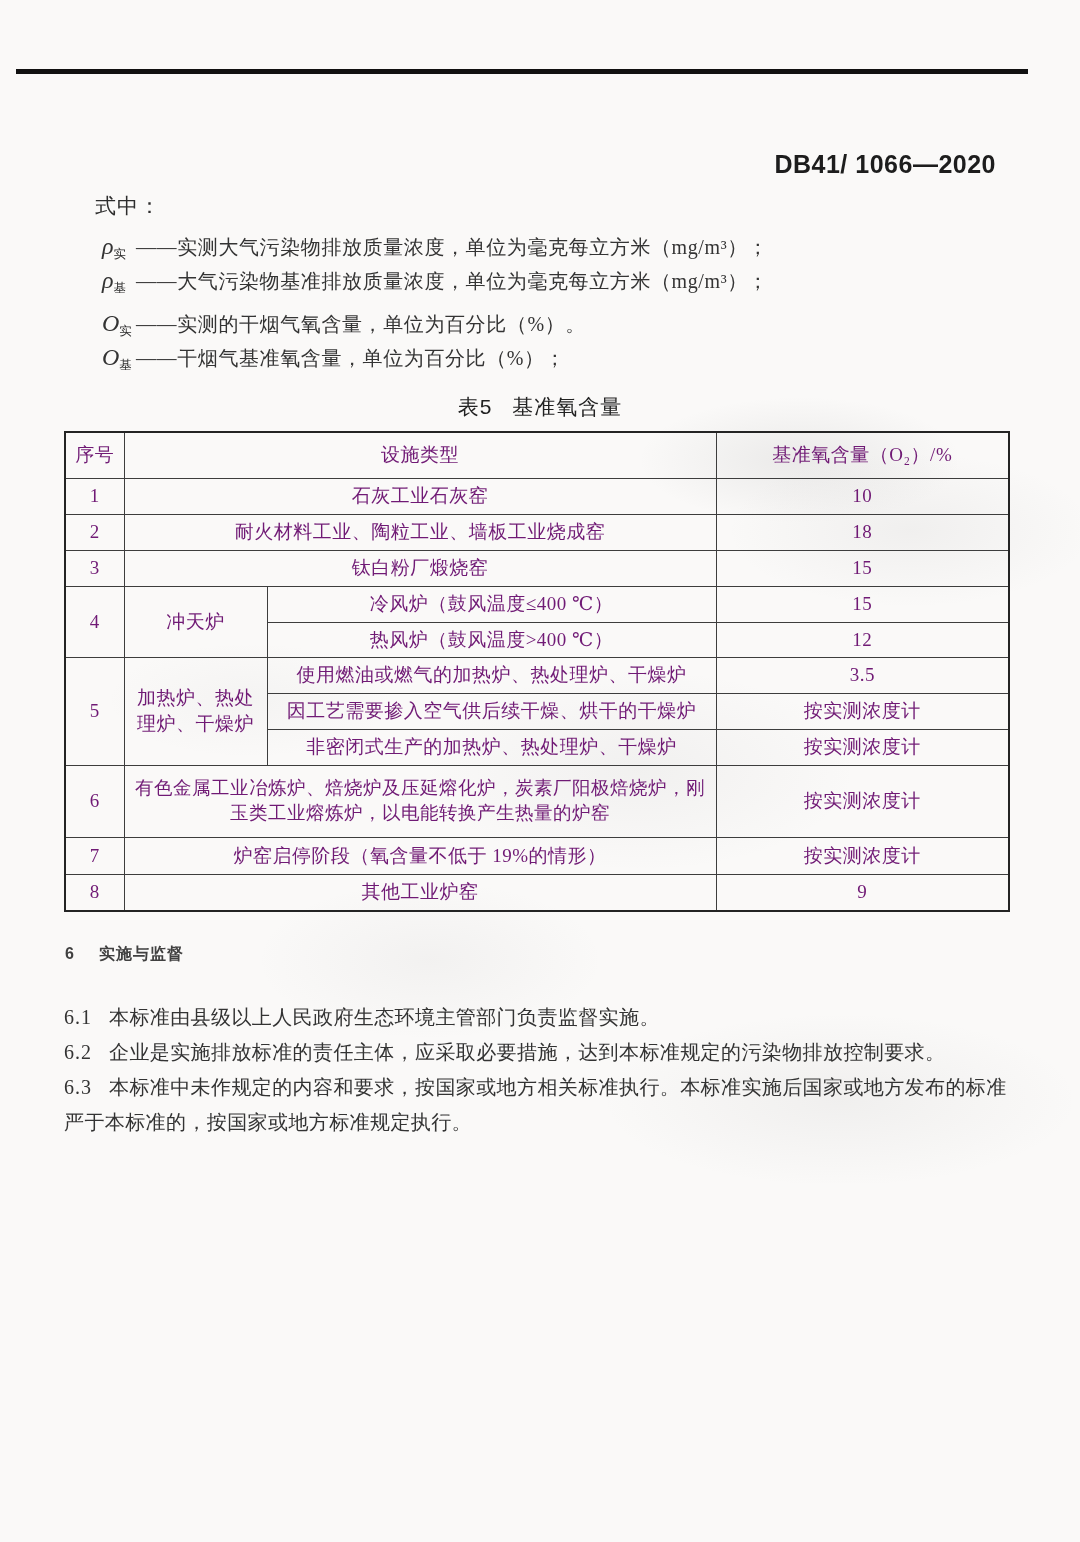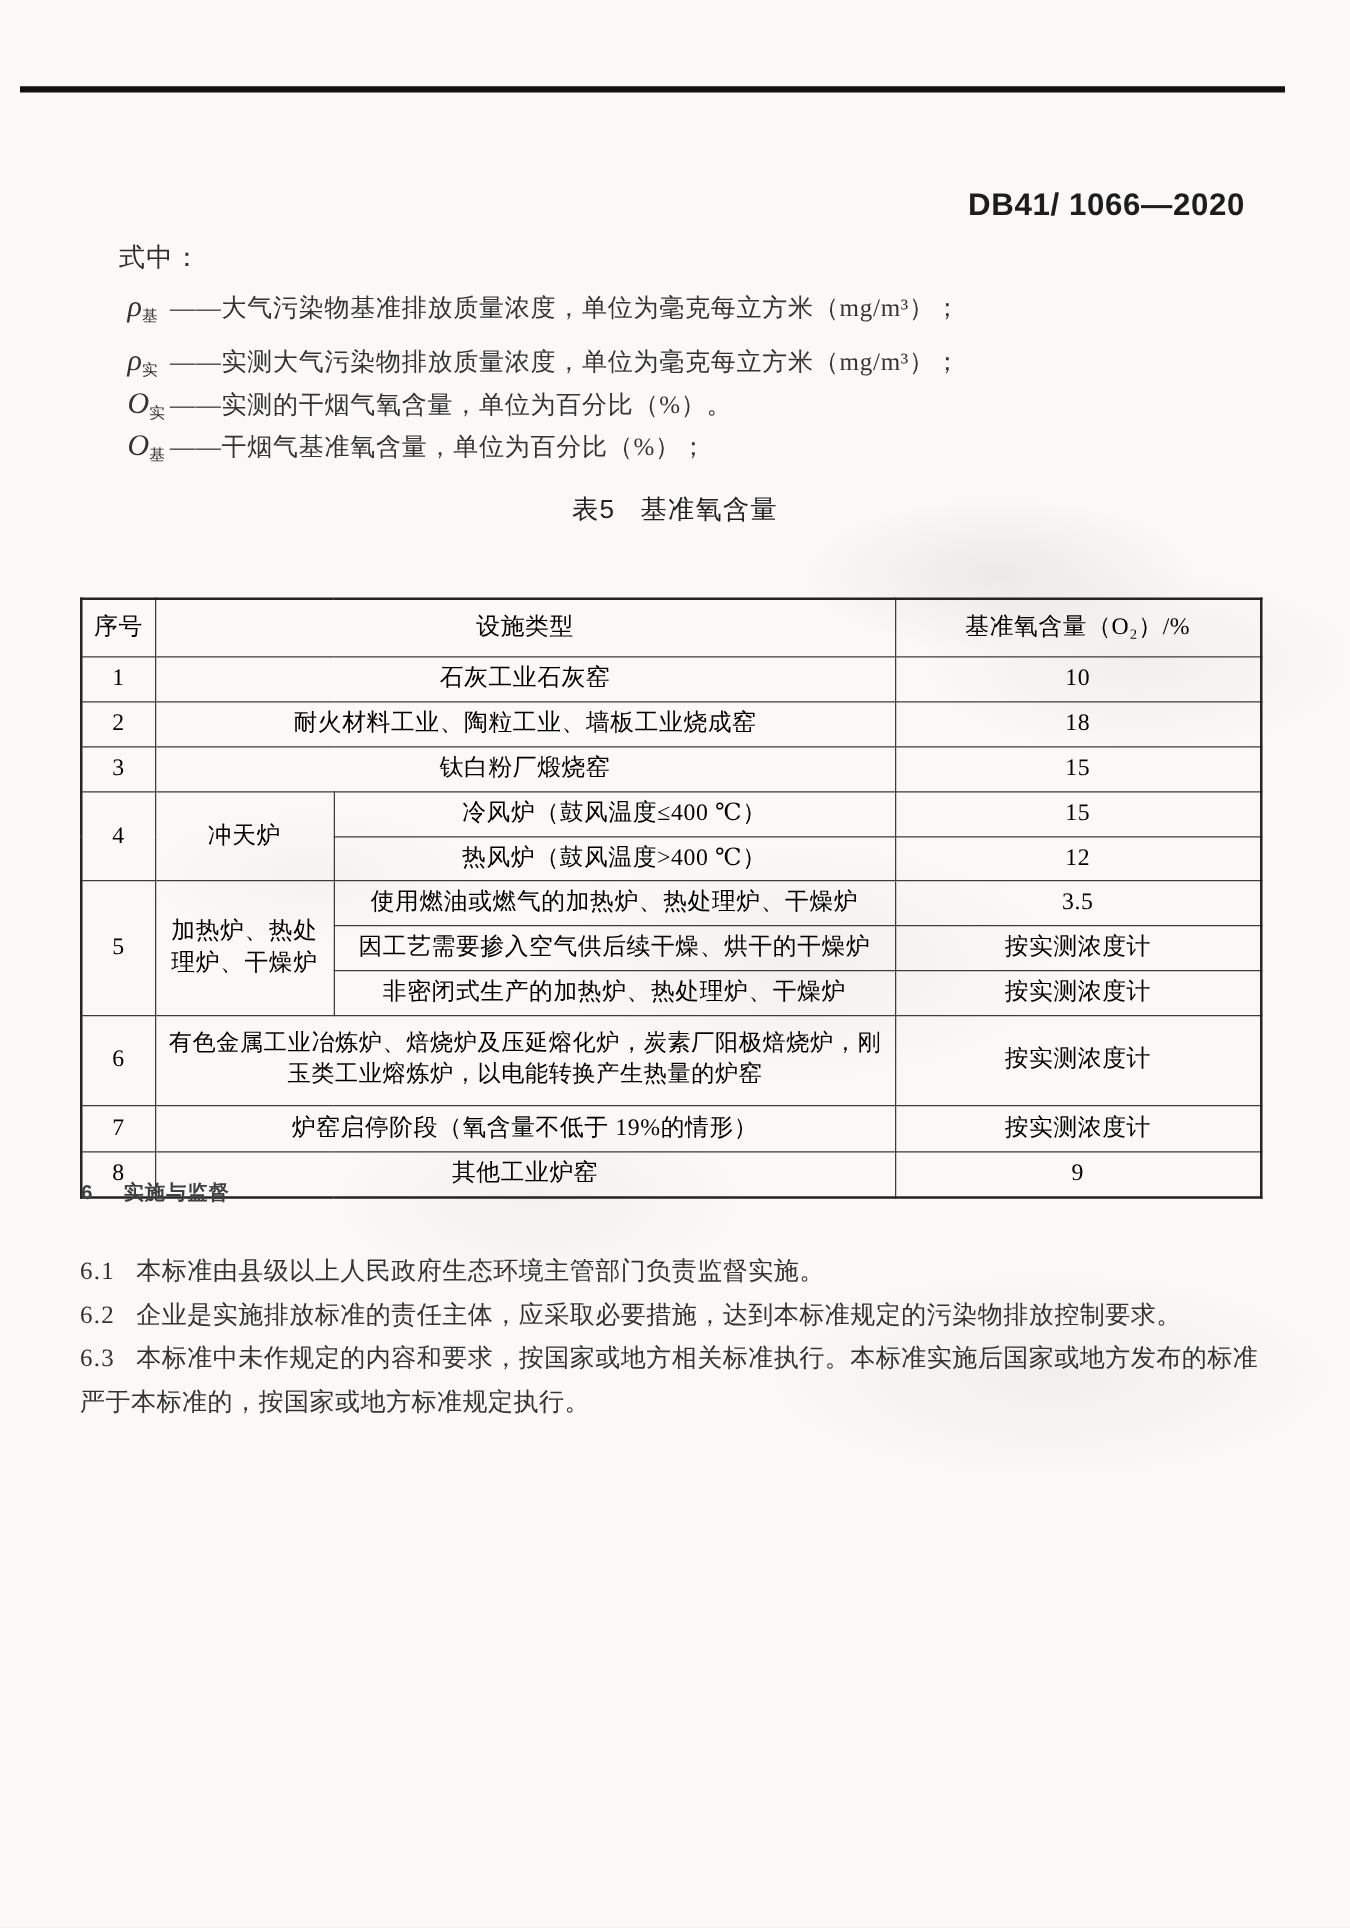--- a/index.html
+++ b/index.html
@@ -36,23 +36,22 @@
   .table-caption{
     position:absolute;top:393px;left:0;width:100%;text-align:center;
     font-family:"Liberation Sans","DejaVu Sans",sans-serif;
     font-weight:normal;font-size:21px;color:#222;letter-spacing:1px;
   }
   .table-caption .cap-no{margin-right:20px;}
 
   table.oxy{
     position:absolute;left:64px;top:431px;width:944px;
     border-collapse:collapse;table-layout:fixed;
-    font-size:19px;color:#000000;
+    font-size:19px;color:#701a75;
     border:2.5px solid #242424;
-    margin-top:47px;
   }
   table.oxy td{
     border:1.6px solid #3d3d3d;text-align:center;vertical-align:middle;
     padding:1px 4px;letter-spacing:.5px;line-height:1.35;
   }
   tr.h46{height:46px;} tr.h36{height:36px;} tr.h35{height:35px;}
   tr.h72{height:72px;} tr.h37{height:37px;}
   td.sub-left{text-align:left;padding-left:5px;letter-spacing:.3px;}
   td.wide-wrap{letter-spacing:0;font-size:18.5px;padding:1px 2px;line-height:1.75;}
   td.head-cell{letter-spacing:1px;}
@@ -73,27 +72,27 @@
 <div class="page">
   <div class="noise"></div>
 
   <div class="top-rule"></div>
 
   <div class="doc-code">DB41/ 1066—2020</div>
 
   <div class="shizhong">式中：</div>
 
   <div class="formulas">
+    <div class="f-row">
+      <span class="f-sym"><span class="sym">ρ</span><sub>实</sub></span>
+      <span class="f-desc">——实测大气污染物排放质量浓度，单位为毫克每立方米（mg/m³）；</span>
+    </div>
     <div class="f-row first">
       <span class="f-sym"><span class="sym">ρ</span><sub>基</sub></span>
       <span class="f-desc">——大气污染物基准排放质量浓度，单位为毫克每立方米（mg/m³）；</span>
-    </div>
-    <div class="f-row">
-      <span class="f-sym"><span class="sym">ρ</span><sub>实</sub></span>
-      <span class="f-desc">——实测大气污染物排放质量浓度，单位为毫克每立方米（mg/m³）；</span>
     </div>
     <div class="f-row">
       <span class="f-sym"><span class="sym">O</span><sub>实</sub></span>
       <span class="f-desc">——实测的干烟气氧含量，单位为百分比（%）。</span>
     </div>
     <div class="f-row">
       <span class="f-sym"><span class="sym">O</span><sub>基</sub></span>
       <span class="f-desc">——干烟气基准氧含量，单位为百分比（%）；</span>
     </div>
   </div>

